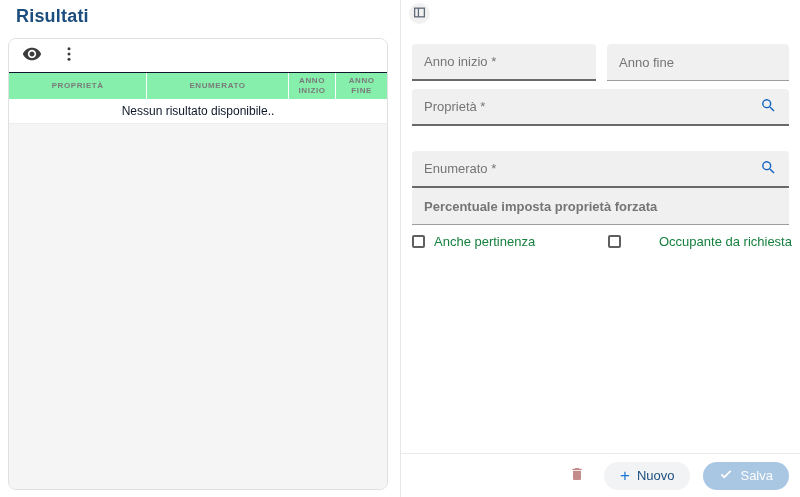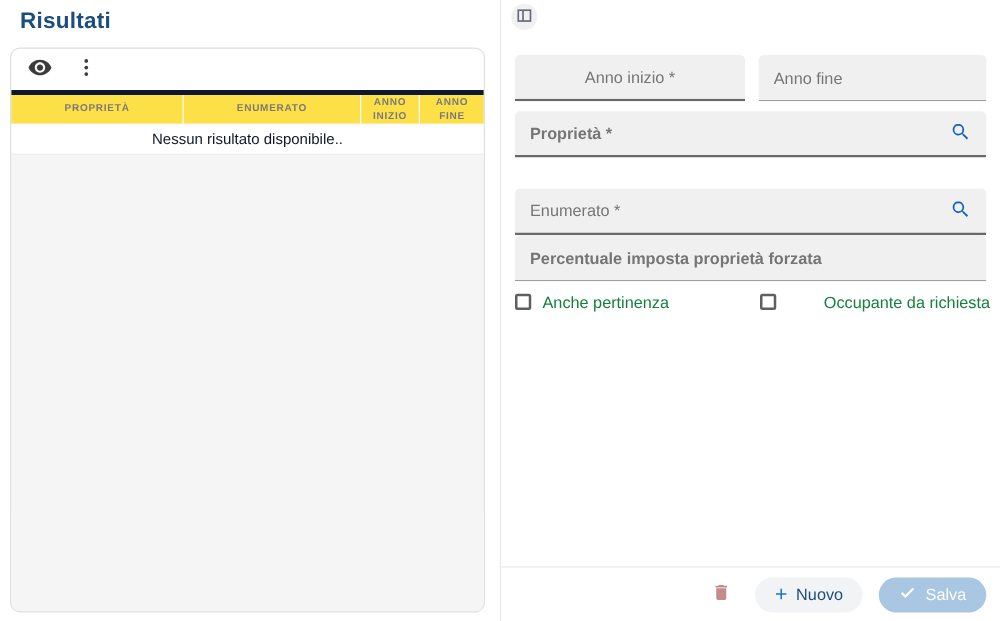--- a/index.html
+++ b/index.html
@@ -18,21 +18,21 @@
     position:absolute; left:8px; top:38px; width:380px; height:452px;
     border:1px solid #e0e0e0; border-radius:8px; overflow:hidden;
     background:#f5f5f5; display:flex; flex-direction:column;
   }
   .card-toolbar {
     height:33px; background:#fff; display:flex; align-items:center;
     padding-left:13px; gap:18px; flex:0 0 auto;
   }
   .icon-btn { display:flex; align-items:center; justify-content:center; cursor:pointer; background:none; border:none; }
   .table-header {
-    display:flex; background:#fde047; border-top:4px solid #0f172a;
+    display:flex; background:#86efac; border-top:1px solid #0f172a;
     height:27px; flex:0 0 auto;
   }
   .th-cell {
     display:flex; align-items:center; justify-content:center; text-align:center;
     font-size:8px; font-weight:700; color:#7a7a7a; text-transform:uppercase;
     letter-spacing:0.6px; border-right:1px solid #fbfbfb; line-height:1.3; padding:0 3px;
   }
   .th-cell:last-child { border-right:none; }
   .col-prop { width:36.6%; } .col-enum { width:37.4%; }
   .col-ai { width:12.6%; } .col-af { width:13.4%; }
@@ -51,25 +51,25 @@
     position:absolute; left:8px; top:3px; width:21px; height:21px; border-radius:50%;
     background:#f1f1f1; display:flex; align-items:center; justify-content:center;
     border:none; cursor:pointer;
   }
   .field {
     position:absolute; background:#f0f0f0; border-radius:4px 4px 0 0;
     border-bottom:1px solid #9e9e9e; height:37px;
     display:flex; align-items:center; padding:0 12px;
     font-size:13px; color:#757575; cursor:text;
   }
-  .field.required { border-bottom:2px solid #696969;justify-content:center; }
+  .field.required { border-bottom:2px solid #696969; }
   .field .search { margin-left:auto; }
   .f-anno-inizio { left:11px;  top:44px;  width:184px; }
   .f-anno-fine   { left:206px; top:44px;  width:182px; }
-  .f-proprieta   { left:11px;  top:89px;  width:377px;font-weight:bold; }
+  .f-proprieta   { left:11px;  top:89px;  width:377px; }
   .f-enumerato   { left:11px;  top:151px; width:377px; }
   .f-percentuale { left:11px;  top:188px; width:377px;font-weight:bold; }
 
   .checkbox-item {
     position:absolute; top:234px; display:flex; align-items:center; gap:9px;
     font-size:13px; color:#15803d; cursor:pointer;
   }
   .cb-anche { left:11px; } .cb-occupante { left:207px;gap:38px; }
   .cb-box {
     width:13px; height:13px; border:2px solid #5f5f5f; border-radius:2px; background:#fff;

